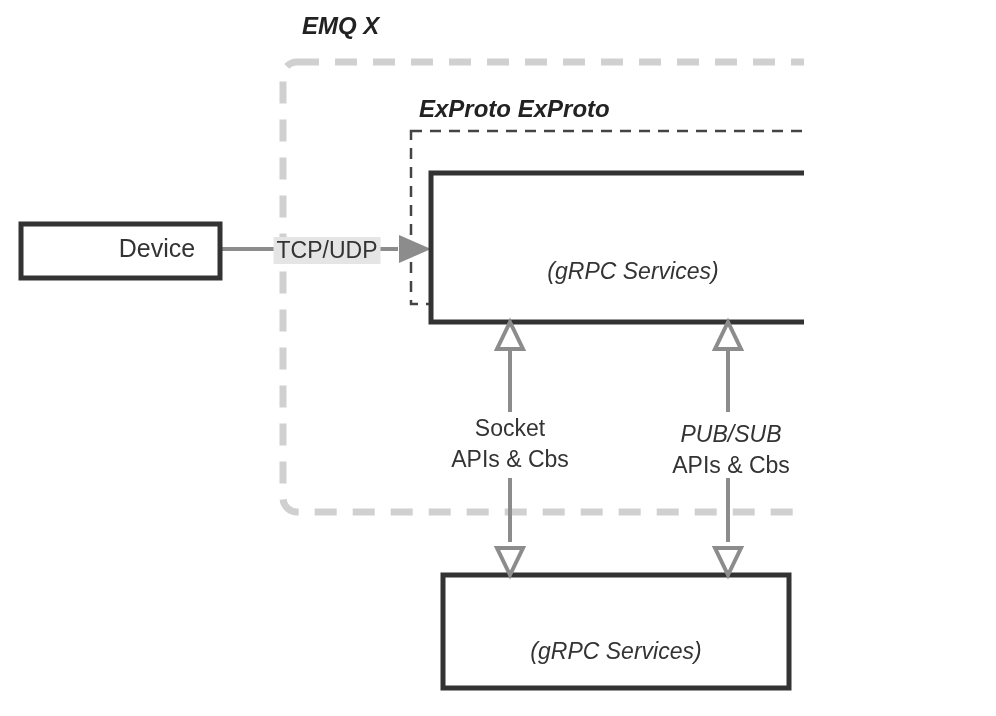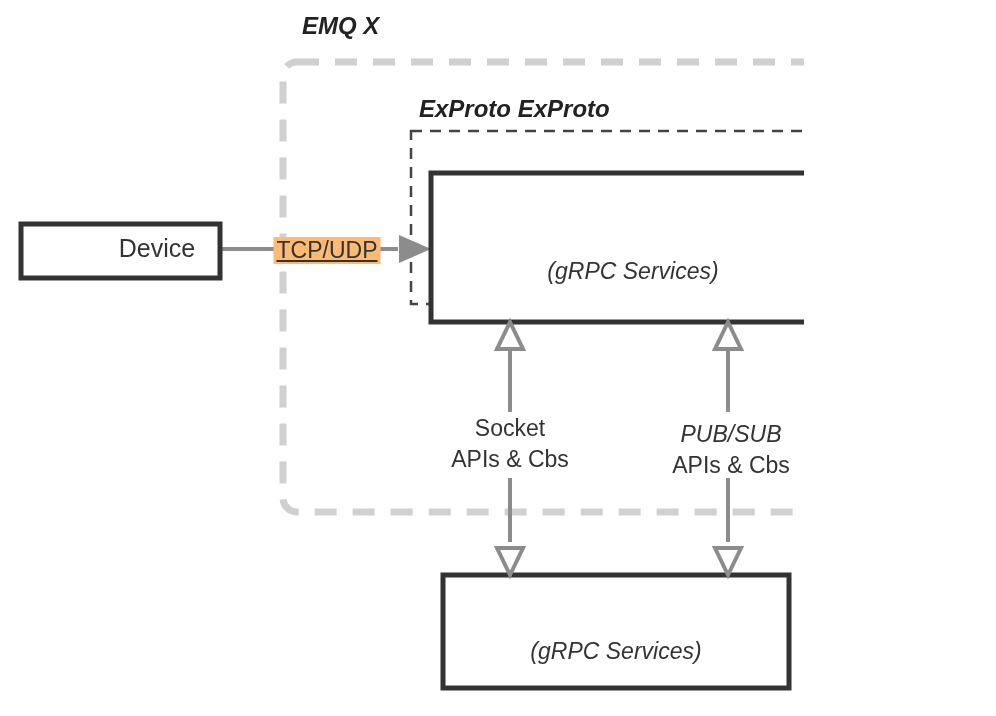--- a/index.html
+++ b/index.html
@@ -46,22 +46,21 @@
   .box-sub {
     font-size: 23px;
     font-style: italic;
     text-align: right;
     color: #333333;
   }
   .edge-label {
     font-size: 23px;
     text-align: center;
     color: #333333;
-    background: #fdba74;
-    text-decoration: underline;
+    background: #e5e5e5;
   }
   .edge-label-2 {
     font-size: 23px;
     text-align: right;
     color: #333333;
   }
   .centered {
     transform: translateX(-50%);
   }
 </style>

